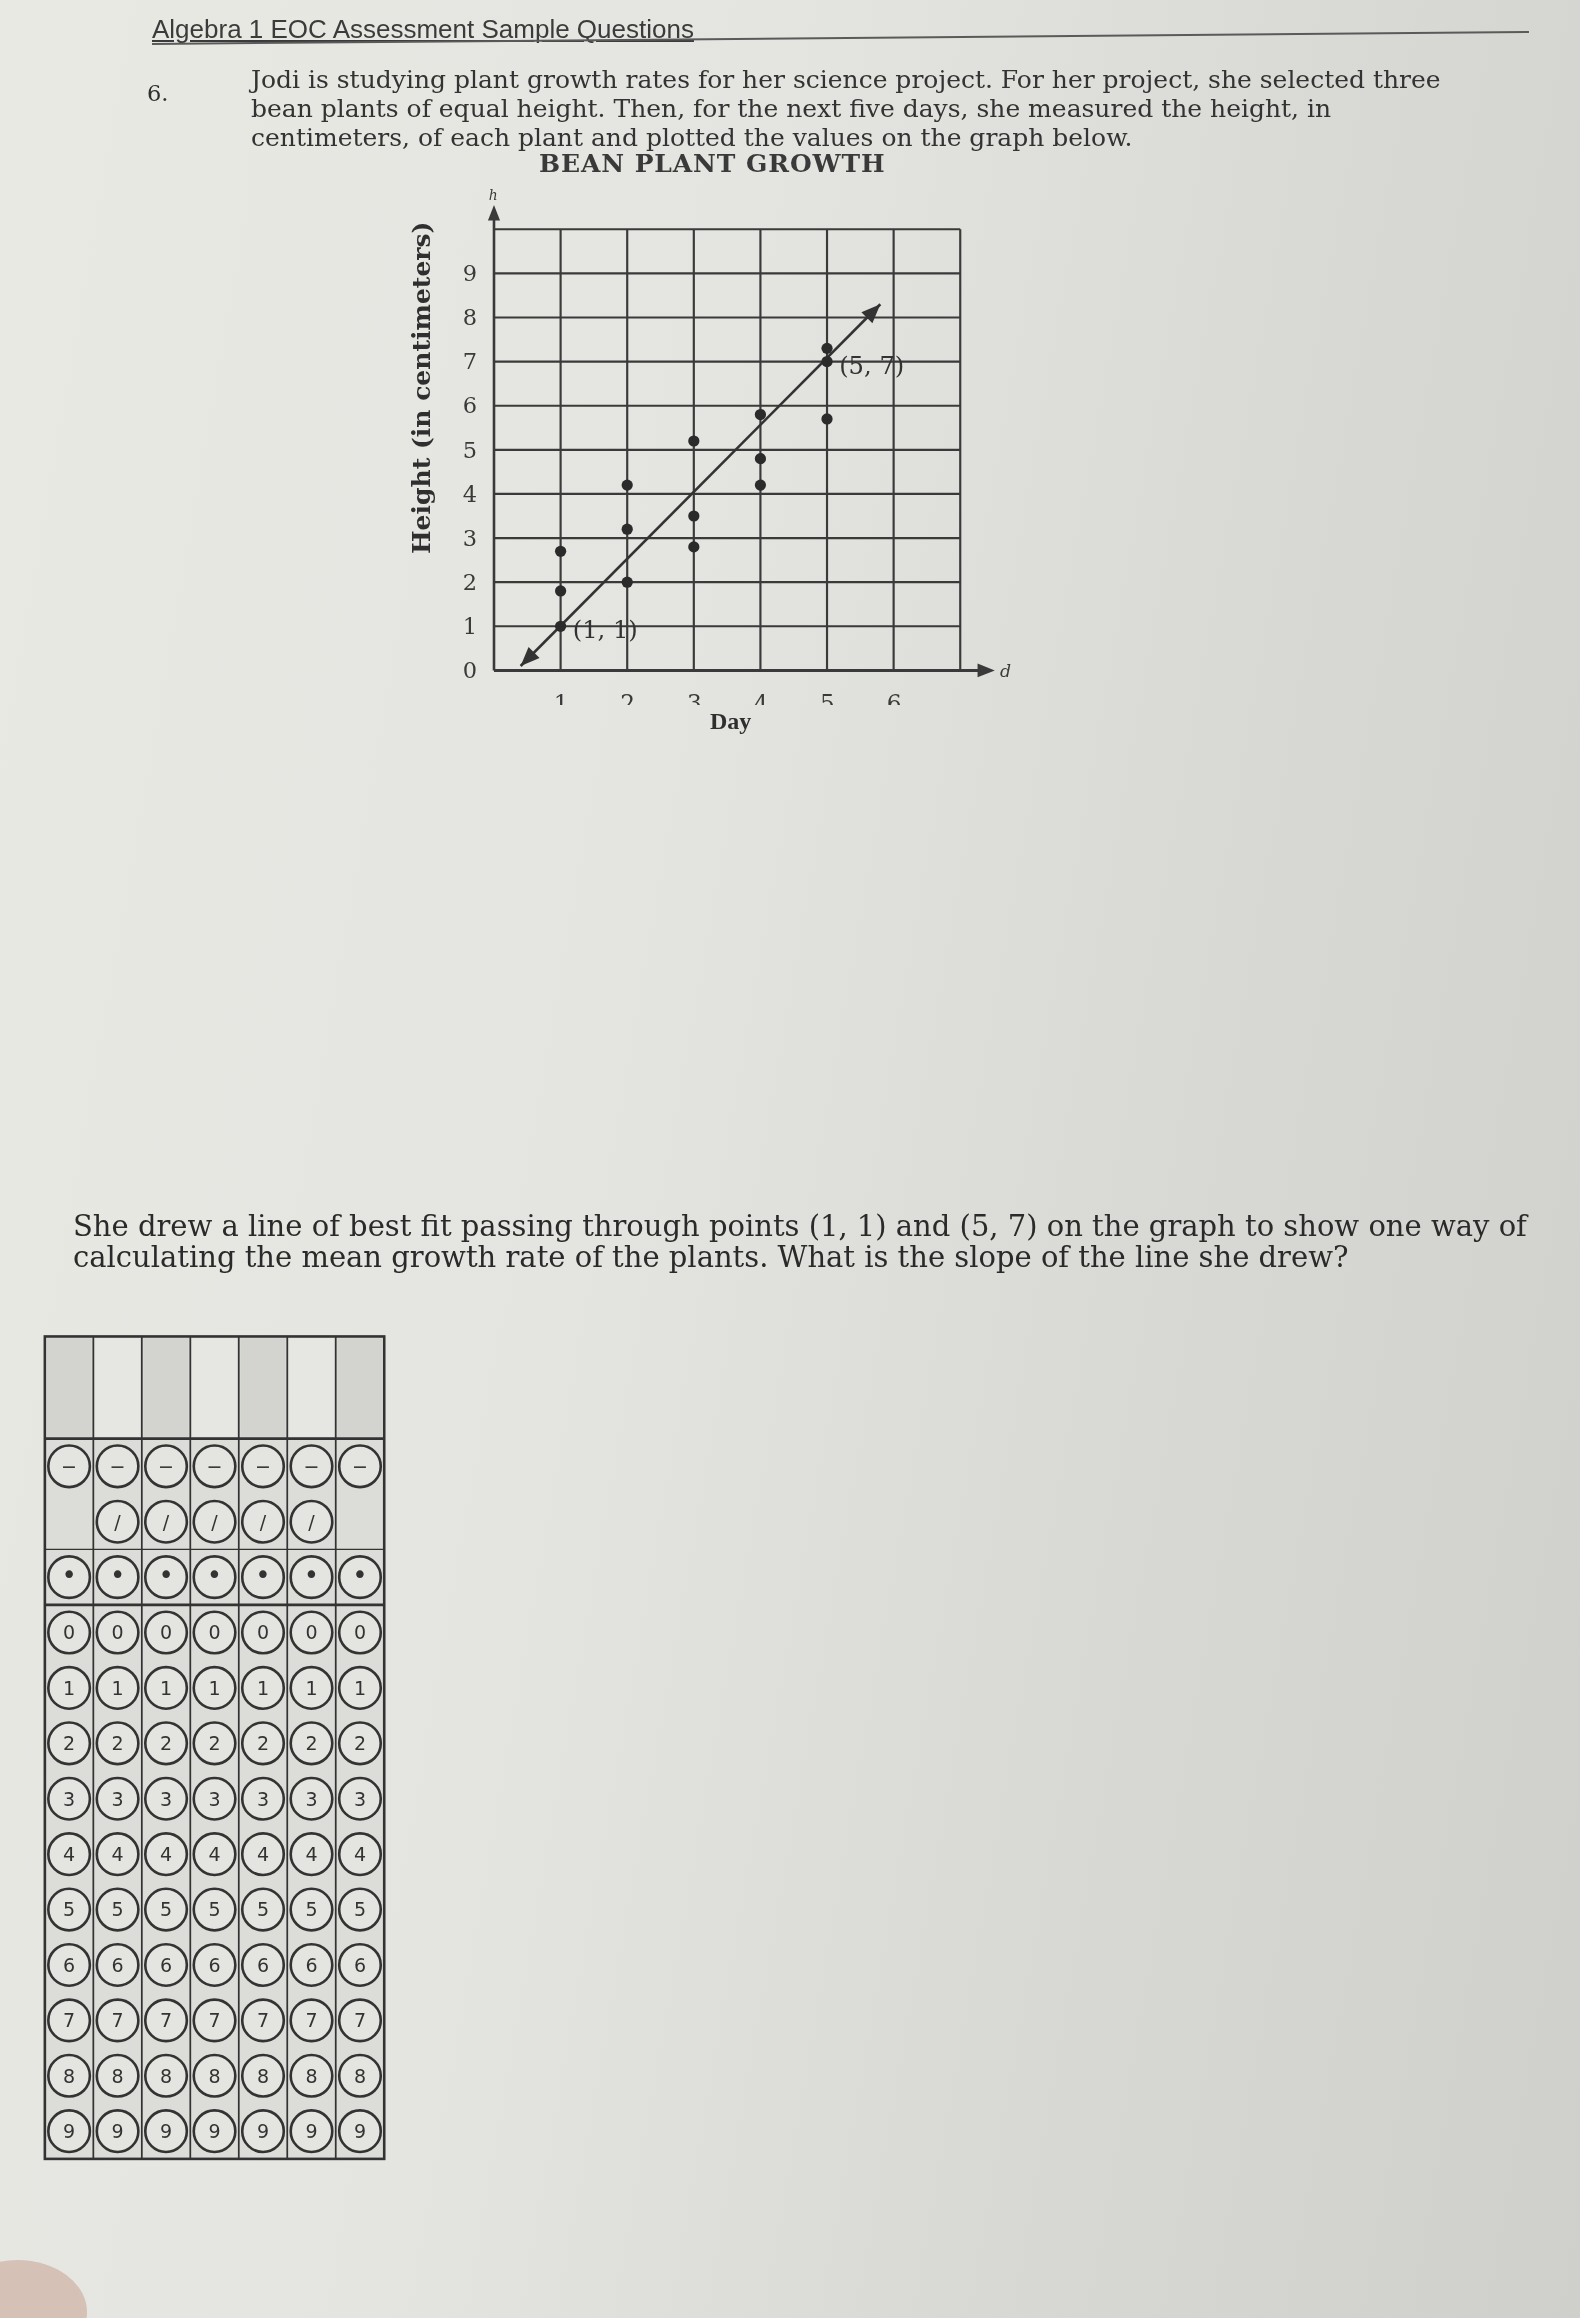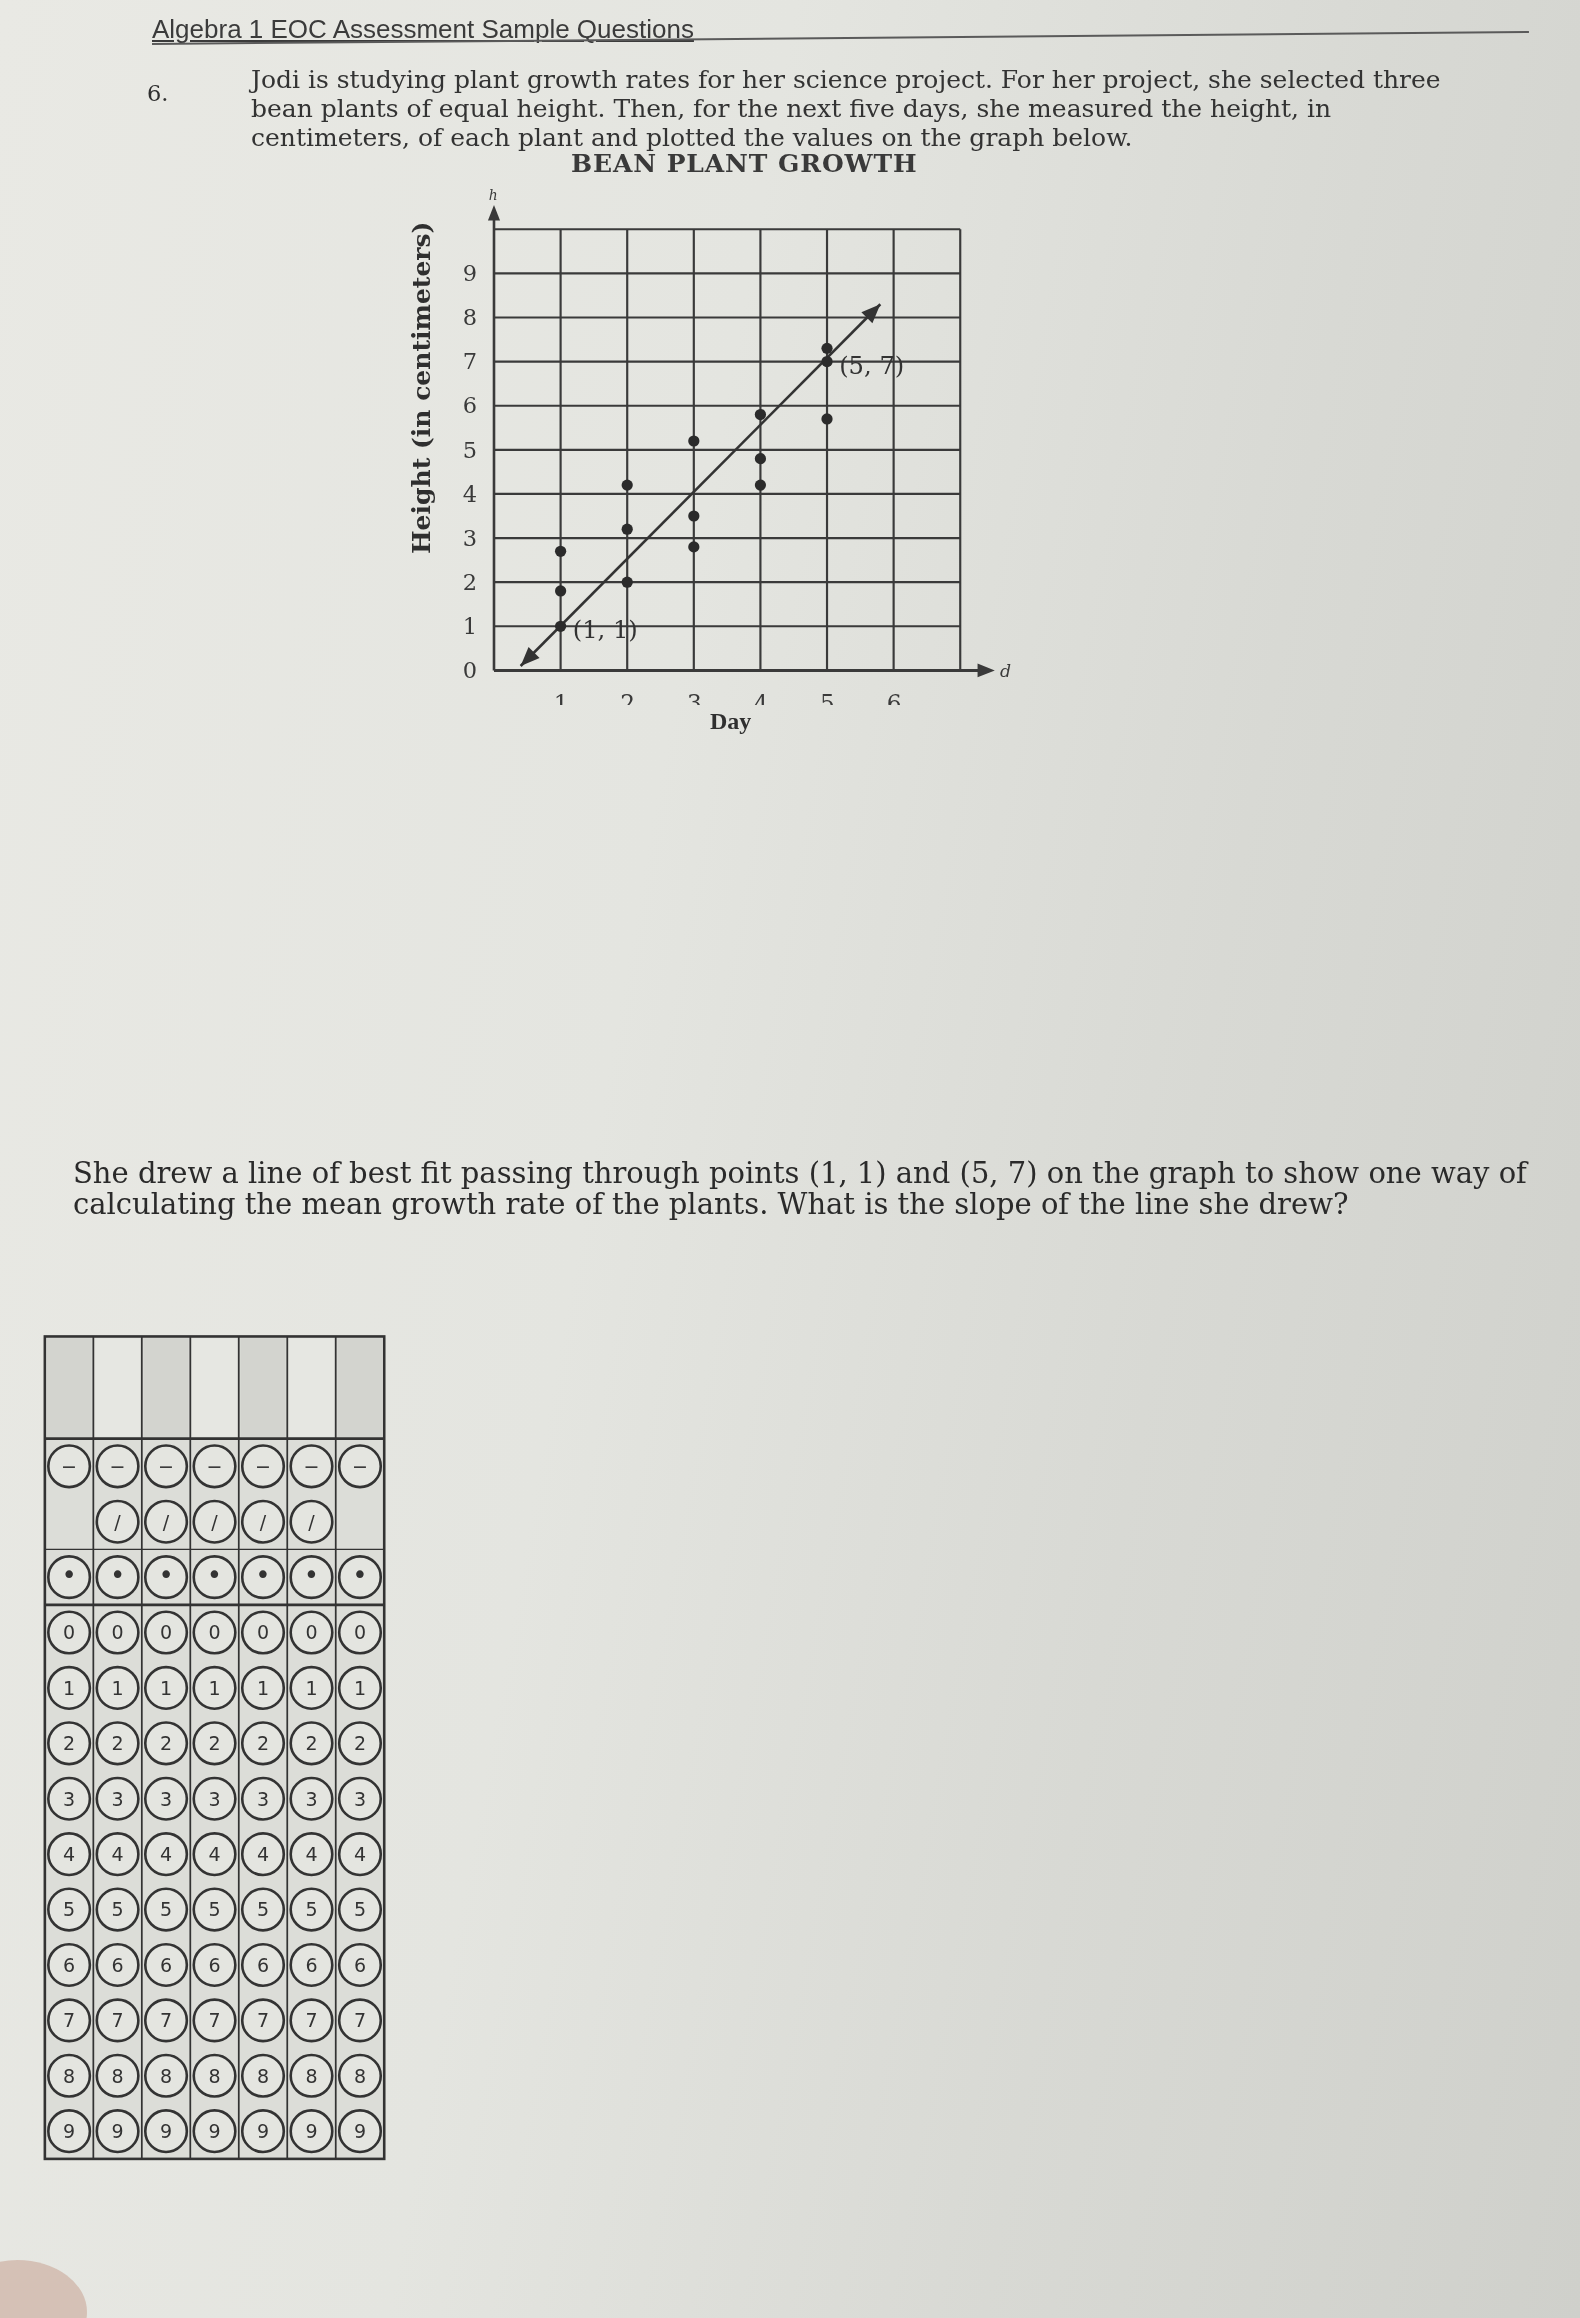--- a/index.html
+++ b/index.html
@@ -4,25 +4,25 @@
 <style>
   html,body{margin:0;padding:0;}
   body{width:1580px;height:2319px;overflow:hidden;position:relative;
     background:linear-gradient(100deg,#e9e9e4 0%,#e4e5e0 40%,#d8d9d4 70%,#cfd0cb 100%);
     font-family:"DejaVu Serif","Liberation Serif",serif;color:#2f2f2f;}
   .header{position:absolute;left:152px;top:14px;font-family:"Liberation Sans",sans-serif;
     font-size:26px;color:#3b3b3b;text-decoration:underline;}
   .header-rule{position:absolute;left:152px;top:43px;width:1377px;height:1.7px;background:#5a5a5a;transform:rotate(-0.5deg);transform-origin:left;}
   .qnum{position:absolute;left:147px;top:80px;font-size:22.5px;}
   .intro{position:absolute;left:215px;top:65px;width:1229px;font-size:25px;line-height:29px;color:#333;margin-left:36px;}
-  .chart-title{position:absolute;left:571px;top:149px;font-size:25px;font-weight:bold;letter-spacing:0.9px;color:#3a3a3a;}
+  .chart-title{position:absolute;left:539px;top:149px;font-size:25px;font-weight:bold;letter-spacing:0.9px;color:#3a3a3a;}
   .chart{position:absolute;left:407px;top:186px;}
   .ylabel{position:absolute;left:407px;top:554px;font-size:25px;font-weight:bold;transform:rotate(-90deg);transform-origin:left top;white-space:nowrap;}
   .xlabel{position:absolute;left:710px;top:708px;font-size:24px;font-weight:bold;font-family:Liberation Serif, serif;}
-  .question{position:absolute;left:73px;top:1158px;width:1472px;font-size:29px;line-height:31px;color:#2a2a2a;}
+  .question{position:absolute;left:73px;top:1211px;width:1472px;font-size:29px;line-height:31px;color:#2a2a2a;}
   .grid{position:absolute;left:36px;top:1333px;}
   .finger{position:absolute;left:-52px;top:2260px;width:139px;height:104px;border-radius:50%;background:#c9a89a;opacity:.6;}
 </style>
 </head>
 <body>
 
 <div class="header">Algebra 1 EOC Assessment Sample Questions</div>
 <div class="header-rule"></div>
 <div class="qnum">6.</div>
 <div class="intro">Jodi is studying plant growth rates for her science project. For her project, she selected three bean plants of equal height. Then, for the next five days, she measured the height, in centimeters, of each plant and plotted the values on the graph below.</div>

